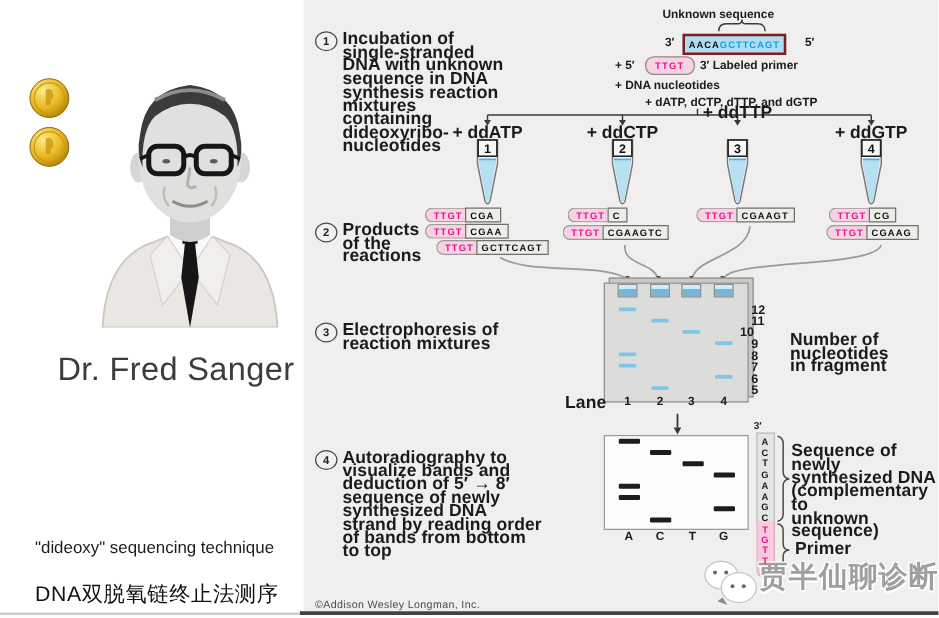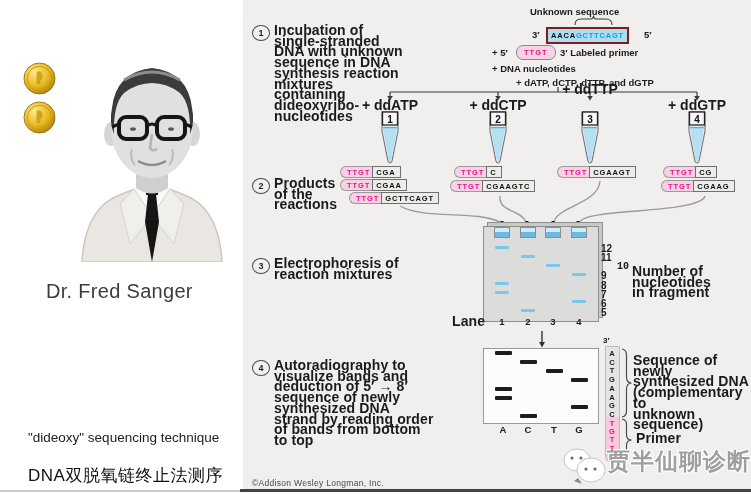--- a/index.html
+++ b/index.html
@@ -1,19 +1,19 @@
 <!DOCTYPE html>
 <html><head>
 <meta charset="utf-8">
 <style>
   html,body{margin:0;padding:0;background:#ffffff;font-family:"Liberation Sans",sans-serif;}
   #app{position:relative;width:751px;height:494px;overflow:hidden;background:#ffffff;}
   .abs{position:absolute;}
   
-  #left-name{position:absolute;left:46px;top:280px;font-size:20px;color:#3d3d3d;letter-spacing:.3px;}
+  #left-name{position:absolute;left:46px;top:280px;font-size:26px;color:#3d3d3d;letter-spacing:.3px;}
   #bio{position:absolute;left:33px;top:309px;width:195px;font-style:italic;font-weight:700;
        font-size:13px;line-height:15.7px;color:#3c2fd6;white-space:pre-line;}
   #tech1{position:absolute;left:28px;top:430px;font-size:13.5px;color:#1c1c1c;}
   #tech2{position:absolute;left:28px;top:446px;font-size:13.5px;color:#1c1c1c;}
   #cn{position:absolute;left:28px;top:464px;font-size:17px;color:#101010;letter-spacing:.5px;}
   
   #panel{position:absolute;left:243px;top:0;width:508px;height:489px;background:#f0efed;}
   .step-badge{position:absolute;width:16px;height:14px;border:1.4px solid #4a4a4a;border-radius:50%;
       font-weight:700;font-size:9px;color:#222;display:flex;align-items:center;justify-content:center;background:#f2f1ef;}
   .dlabel{position:absolute;font-weight:700;font-size:14px;line-height:10.7px;color:#1b1b1b;
@@ -284,21 +284,21 @@
     <div class="gel-band" style="left: 495px; top: 245.5px;"></div>
     <div class="gel-band" style="left: 495px; top: 281.5px;"></div>
     <div class="gel-band" style="left: 495px; top: 290.5px;"></div>
     <div class="gel-band" style="left: 521px; top: 254.5px;"></div>
     <div class="gel-band" style="left: 521px; top: 308.5px;"></div>
     <div class="gel-band" style="left: 546px; top: 263.5px;"></div>
     <div class="gel-band" style="left: 572px; top: 272.5px;"></div>
     <div class="gel-band" style="left: 572px; top: 299.5px;"></div>
     <div class="frag-num" style="left: 601px; top: 243px;">12</div>
     <div class="frag-num" style="left: 601px; top: 252.15px;">11</div>
-    <div class="frag-num" style="left: 617px; top: 261.3px; font-family: Liberation Mono, monospace;">10</div>
+    <div class="frag-num" style="left: 592px; top: 261.3px;">10</div>
     <div class="frag-num" style="left: 601px; top: 270.45px;">9</div>
     <div class="frag-num" style="left: 601px; top: 279.6px;">8</div>
     <div class="frag-num" style="left: 601px; top: 288.75px;">7</div>
     <div class="frag-num" style="left: 601px; top: 297.9px;">6</div>
     <div class="frag-num" style="left: 601px; top: 307.05px;">5</div>
     <div class="lane-num" style="left: 497px; top: 316px;">1</div>
     <div class="lane-num" style="left: 523px; top: 316px;">2</div>
     <div class="lane-num" style="left: 548px; top: 316px;">3</div>
     <div class="lane-num" style="left: 574px; top: 316px;">4</div>
     <div class="auto-band" style="left: 494.5px; top: 351.3px;"></div>

